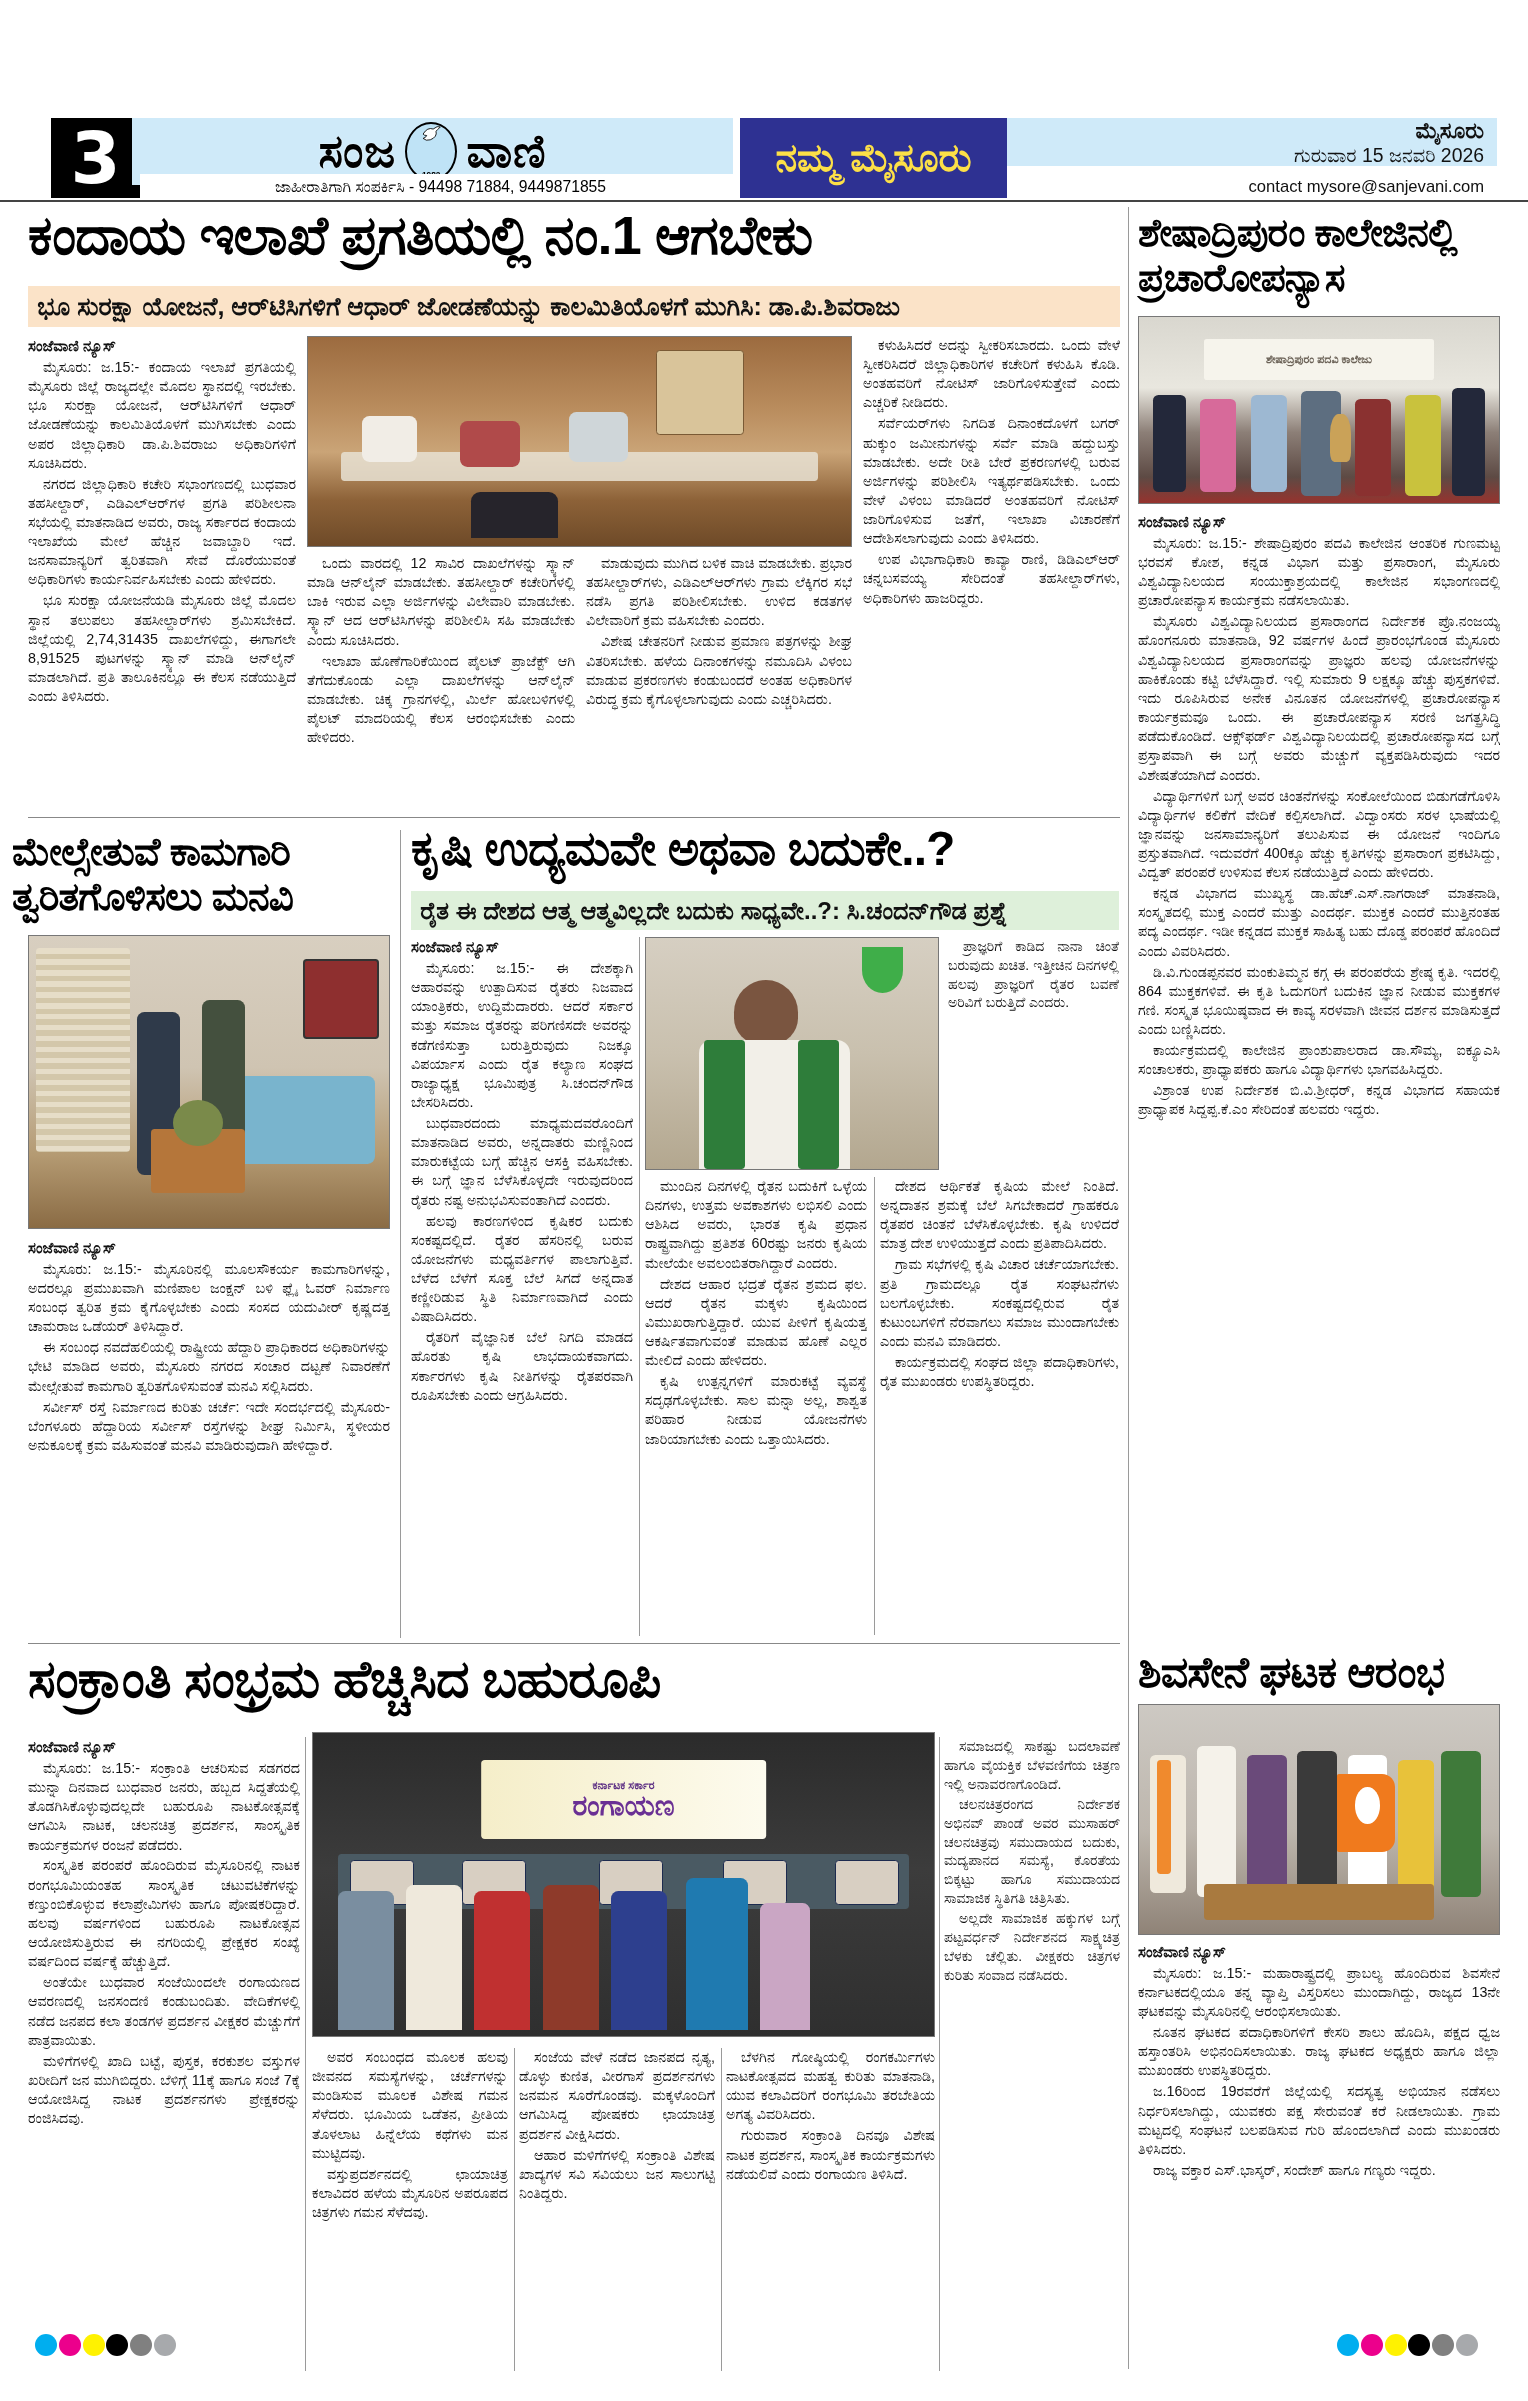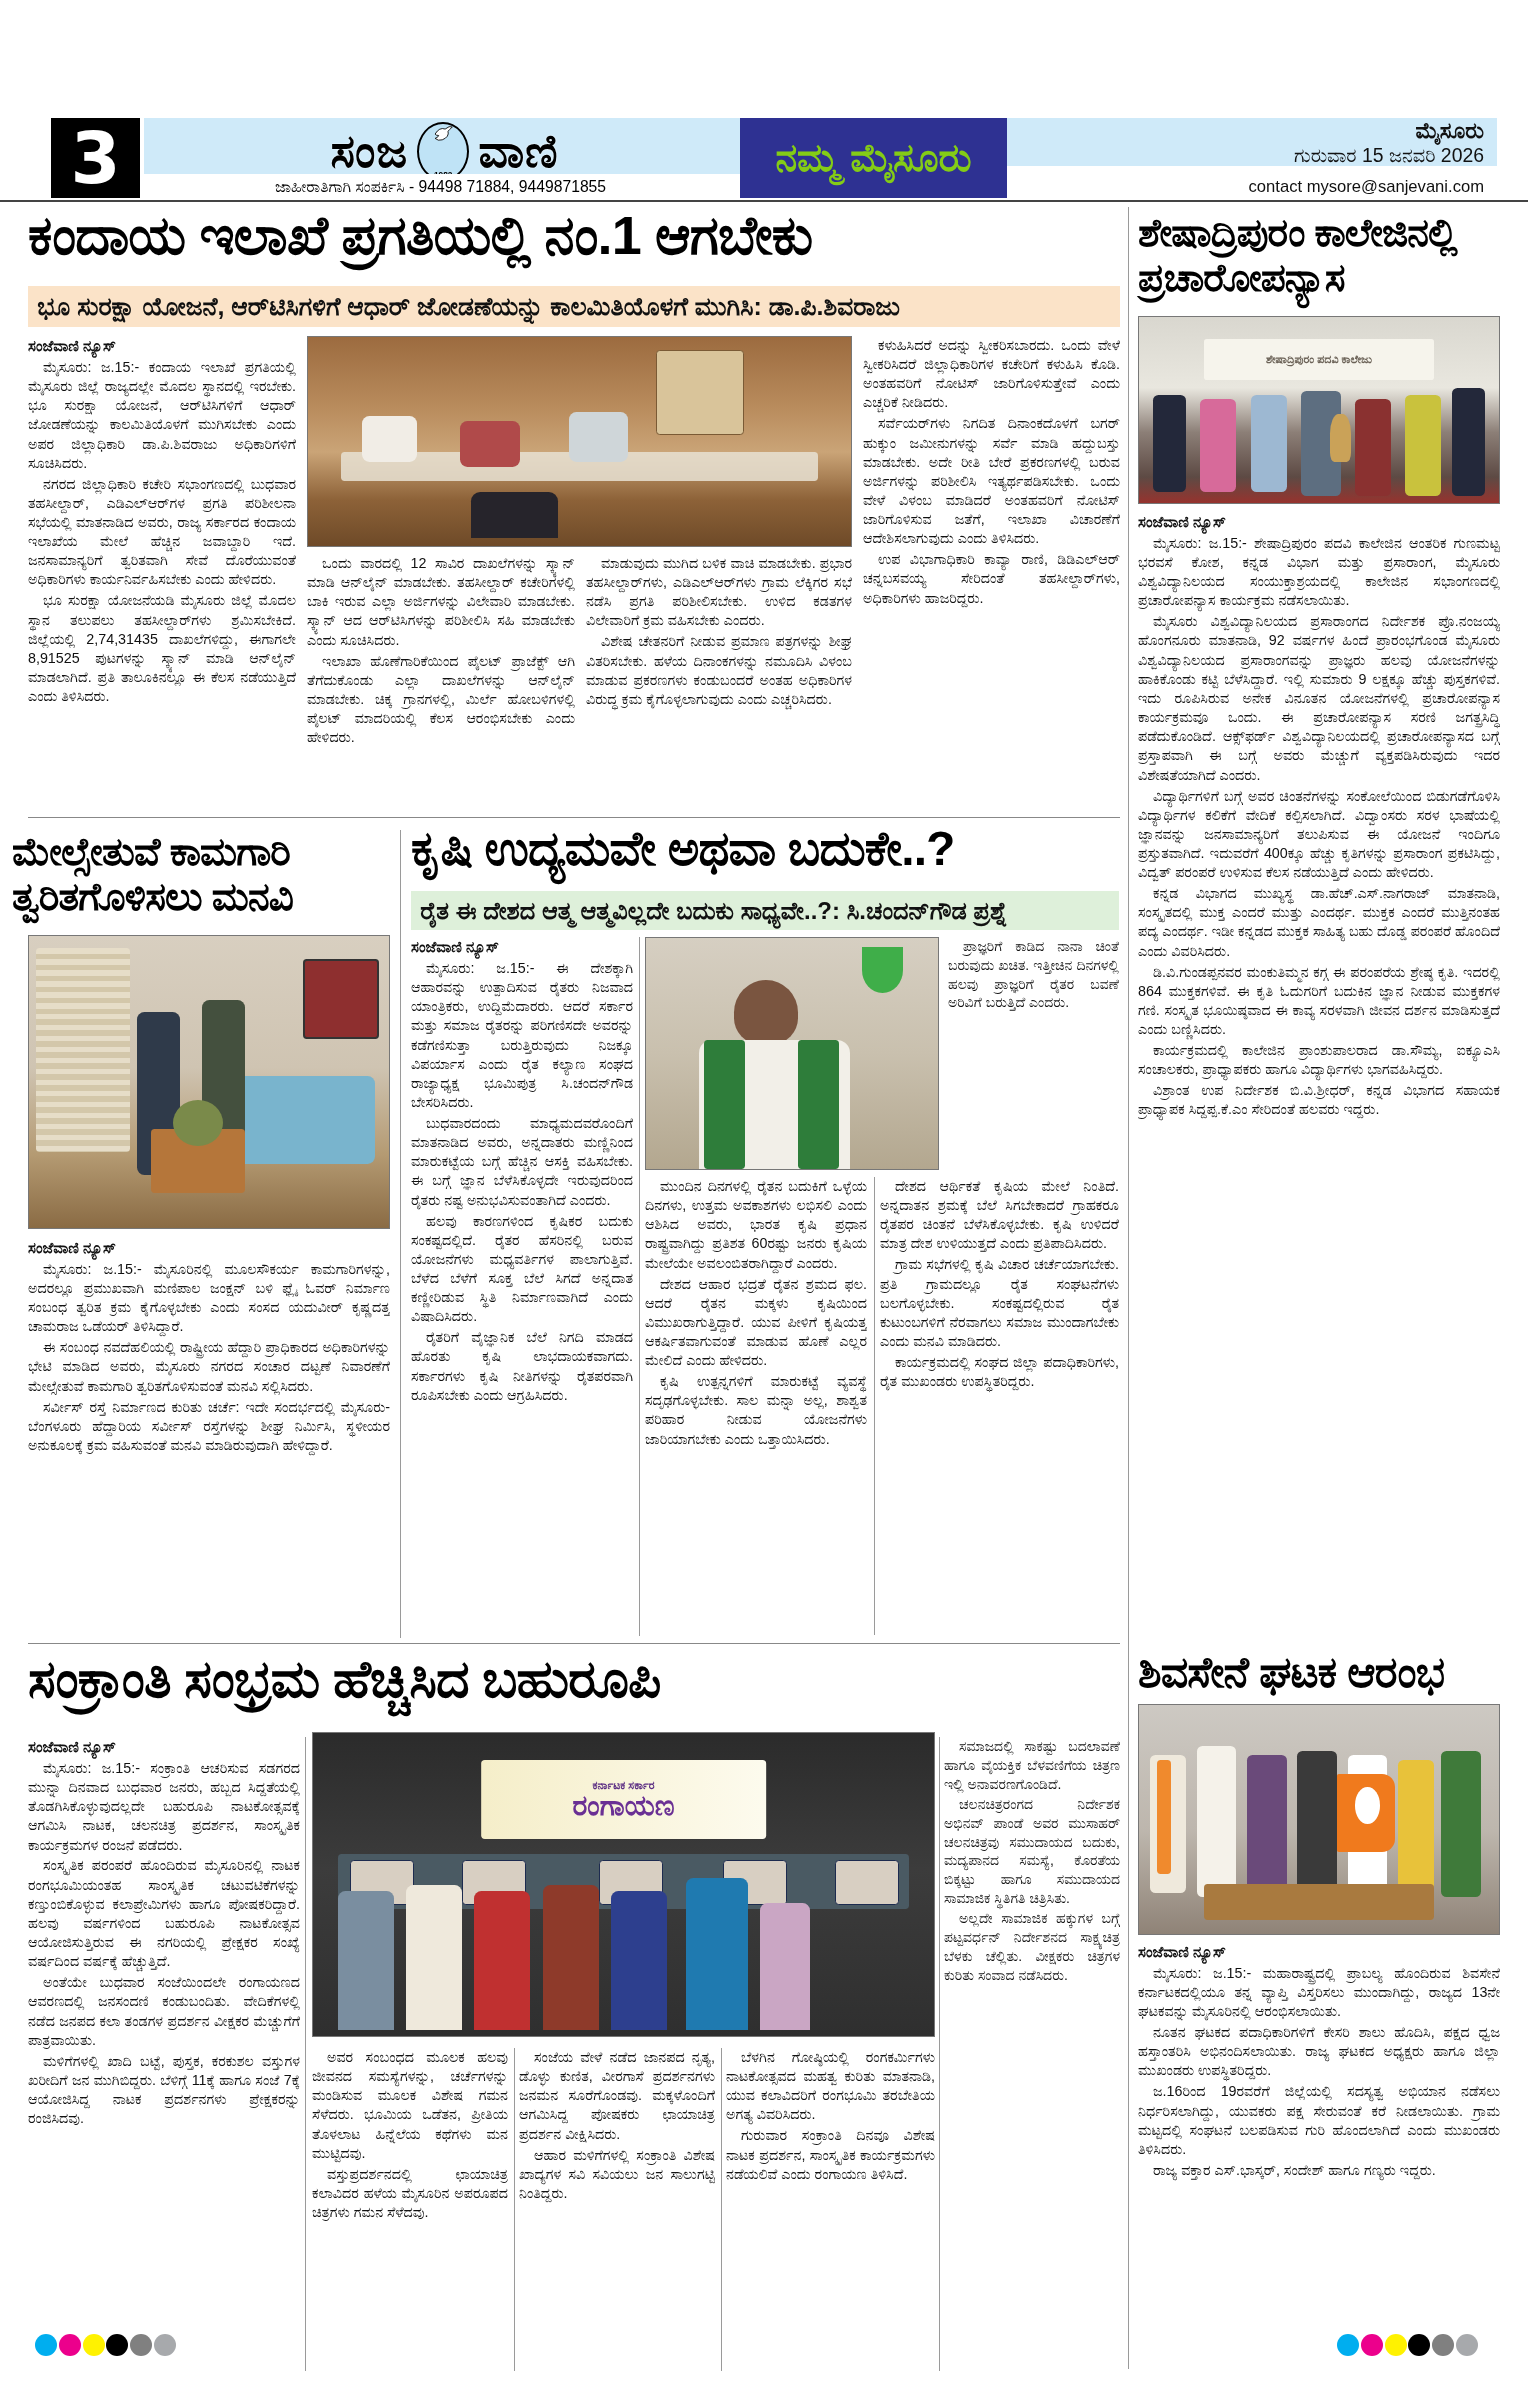--- a/index.html
+++ b/index.html
@@ -10,21 +10,21 @@
   .pagenum{background:#000;color:#fff;display:flex;align-items:center;justify-content:center;
            font-size:72px;font-weight:bold;font-family:"DejaVu Sans",sans-serif;}
   .mast{background:#cfeaf9;display:flex;align-items:center;justify-content:center;gap:9.2px;}
   .mast-title{font-size:46px;font-weight:900;letter-spacing:0.9px;color:#000;
               text-shadow:0 0 1.8px #fff;}
   .mast-badge{width:48px;height:55px;border-radius:50%;background:#bfe3f6;border:2.8px solid #000;
               display:flex;flex-direction:column;align-items:center;justify-content:center;gap:28px;}
   .mast-badge .yr{font-size:8.3px;font-weight:bold;color:#000;line-height:1;}
   .tagline{background:#fff;display:flex;align-items:center;justify-content:center;
            font-size:15.7px;color:#000;}
-  .namma{background:#2e3192;color:#84cc16;display:flex;align-items:center;justify-content:center;
+  .namma{background:#2e3192;color:#fde047;display:flex;align-items:center;justify-content:center;
          font-size:39px;font-weight:900;text-align:right;line-height:1.05;}
   .dateblk{background:#cfeaf9;display:flex;flex-direction:column;align-items:flex-end;justify-content:center;
            padding-right:13px;box-sizing:border-box;}
   .dateblk .city{font-size:22px;font-weight:bold;}
   .dateblk .dt{font-size:19.4px;}
   .contact{background:#fff;display:flex;align-items:center;justify-content:flex-end;
            padding-right:13px;box-sizing:border-box;font-size:16.6px;}
   .hrule{background:#444;}
   .vrule{background:#9a9a9a;}
   
@@ -59,21 +59,21 @@
   .c1{background:#00aeef}.c2{background:#ec008c}.c3{background:#fff200}
   .c4{background:#000000}.c5{background:#808080}.c6{background:#a7a9ac}
 </style>
 </head>
 <body>
 
 <div class="page">
 
   <div class="abs pagenum" style="left:51px;top:118px;width:89px;height:80px;">3</div>
 
-  <div class="abs mast" style="left:144px;top:118px;width:601px;height:67px;">
+  <div class="abs mast" style="left:132px;top:118px;width:601px;height:67px;">
     <span class="mast-title">ಸಂಜ</span>
     <span class="mast-badge">
       <svg width="28" height="24" viewBox="0 0 30 26">
         <path d="M4 14 Q10 4 18 7 Q24 2 28 4 Q24 8 22 10 Q24 18 14 22 Q8 24 4 20 Q8 19 9 16 Q5 16 4 14Z" fill="#ffffff" stroke="#000" stroke-width="1.2"></path>
       </svg>
       <span class="yr">1982</span>
     </span>
     <span class="mast-title">ವಾಣಿ</span>
   </div>
   <div class="abs tagline" style="left:140px;top:174px;width:601px;height:25px;">ಜಾಹೀರಾತಿಗಾಗಿ ಸಂಪರ್ಕಿಸಿ - 94498 71884, 9449871855</div>

